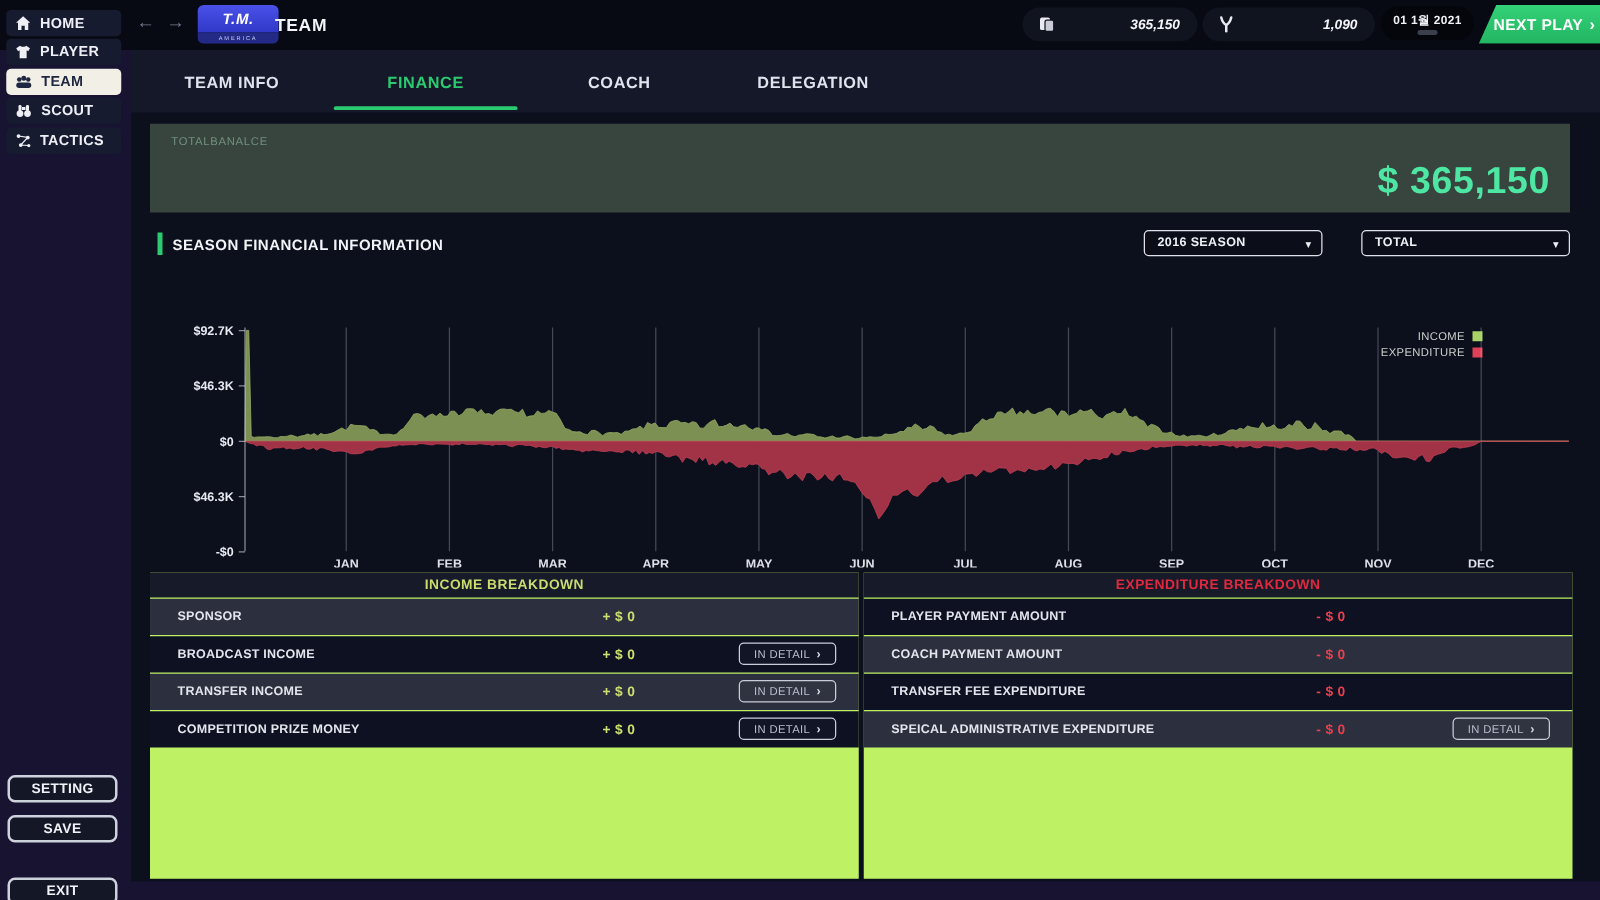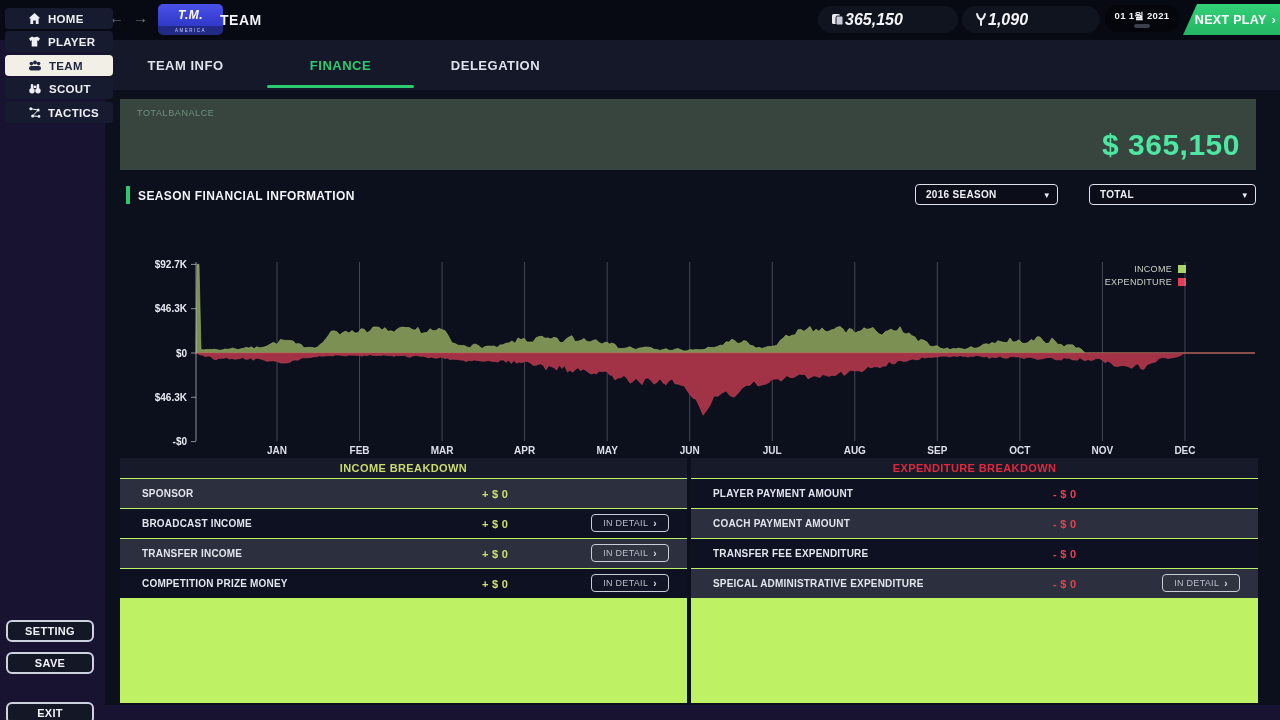--- a/index.html
+++ b/index.html
@@ -12,34 +12,34 @@
   .logo{position:absolute;left:158px;top:4px;width:65px;height:31px;border-radius:5px;overflow:hidden;
         display:flex;flex-direction:column;}
   .logo-main{flex:1;background:linear-gradient(180deg,#4a51e8,#3038c8);color:#fff;font-weight:bold;
         font-style:italic;font-size:12px;display:flex;align-items:center;justify-content:center;letter-spacing:.5px;}
   .logo-sub{height:9px;background:#232a86;color:#c9cef2;font-size:4.5px;letter-spacing:1.5px;
         display:flex;align-items:center;justify-content:center;}
   .page-title{position:absolute;left:220px;top:12px;color:#f2f4f8;font-size:14px;font-weight:bold;letter-spacing:.5px;}
   .stat-pill{position:absolute;top:6px;height:27px;border-radius:14px;background:#10141f;
         display:flex;align-items:center;}
   .stat-pill .icn{margin-left:12px;display:flex;}
-  .stat-val{flex:1;padding-right:14px;color:#f4f5f8;font-size:16px;font-weight:bold;font-style:italic;}
+  .stat-val{flex:1;text-align:right;padding-right:14px;color:#f4f5f8;font-size:11px;font-weight:bold;font-style:italic;}
   .pill-money{left:818px;width:140px;} .pill-victory{left:962px;width:138px;}
   .date-badge{position:absolute;left:1105px;top:5px;width:74px;height:27px;border-radius:13px;background:#04060c;
         display:flex;flex-direction:column;align-items:center;justify-content:center;}
   .date-main{color:#f2f3f6;font-size:9.5px;font-weight:bold;letter-spacing:.3px;}
   .date-sub{width:16px;height:4px;background:#3a3f4e;border-radius:2px;margin-top:1px;}
   .next-play{position:absolute;left:1183px;top:4px;width:97px;height:31px;cursor:pointer;
         clip-path:polygon(14px 0,100% 0,100% 100%,0 100%);
         background:linear-gradient(180deg,#33d178,#23b562);display:flex;align-items:center;justify-content:center;}
   .next-play span{color:#fff;font-size:12.5px;font-weight:bold;letter-spacing:.3px;padding-left:8px;}
   .next-play .chev{font-size:13px;margin-left:5px;padding-left:0;}
   
   .side-item{position:absolute;left:5px;width:92px;height:21px;border-radius:4px;background:#171b2f;
-        display:flex;align-items:center;color:#eef0f6;cursor:pointer;z-index:5;padding-left:16px;}
+        display:flex;align-items:center;color:#eef0f6;cursor:pointer;z-index:5;}
   .side-item.active{background:#f2f0e6;color:#202741;}
   .side-item .icn{margin:0 7px 0 7px;display:flex;}
   .side-label{font-size:11.5px;font-weight:bold;letter-spacing:.3px;}
   .foot-btn{position:absolute;left:6px;width:88px;height:22px;border:2px solid #ced2dd;border-radius:6px;
         background:#141726;color:#f0f2f7;font-size:11px;font-weight:bold;letter-spacing:.3px;
         display:flex;align-items:center;justify-content:center;cursor:pointer;box-sizing:border-box;}
   
   .tabstrip{position:absolute;left:105px;top:40px;width:1175px;height:50px;background:#141829;display:flex;padding-left:3px;box-sizing:border-box;}
   .tab{position:relative;width:155px;display:flex;align-items:center;justify-content:center;
         color:#dfe3ee;font-size:13px;font-weight:bold;letter-spacing:.5px;cursor:pointer;}
@@ -176,20 +176,21 @@
     </div>
   <div id="sidebar-footer">
       <div class="foot-btn" style="top: 620px;">SETTING</div>
       <div class="foot-btn" style="top: 652px;">SAVE</div>
       <div class="foot-btn" style="top: 702px;">EXIT</div>
     </div>
 
   <div class="tabstrip" id="tabstrip">
       <div class="tab">TEAM INFO</div>
       <div class="tab active">FINANCE</div>
+      <div class="tab">COACH</div>
       <div class="tab">DELEGATION</div>
     </div>
 
   <div class="content-bg"></div>
 
   <div class="balance-panel">
     <div class="balance-label">TOTALBANALCE</div>
     <div class="balance-value">$ 365,150</div>
   </div>
 

